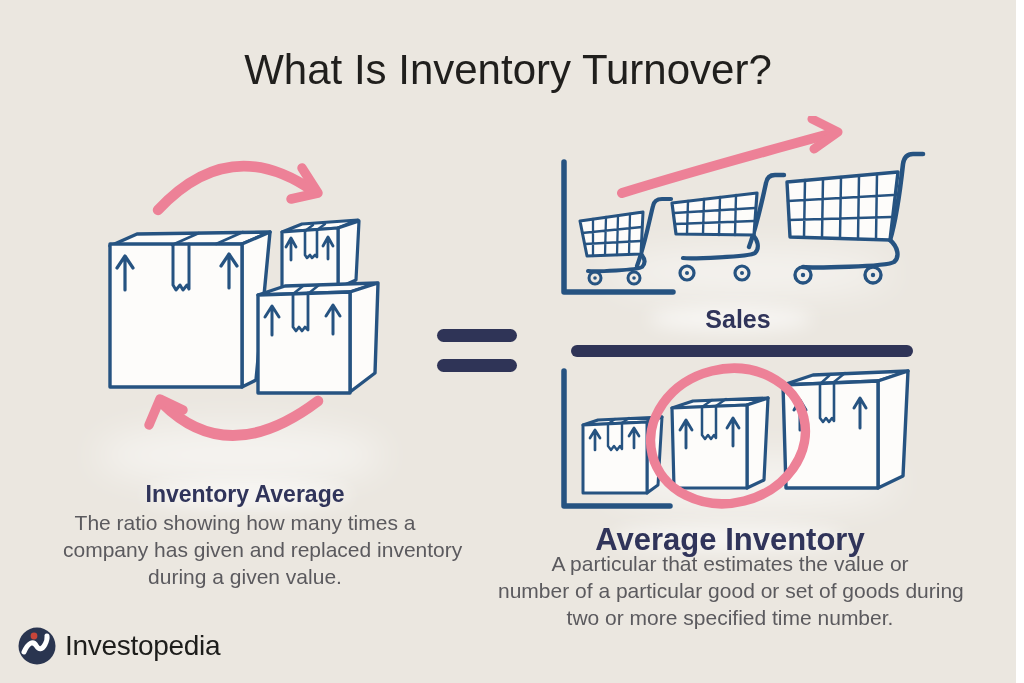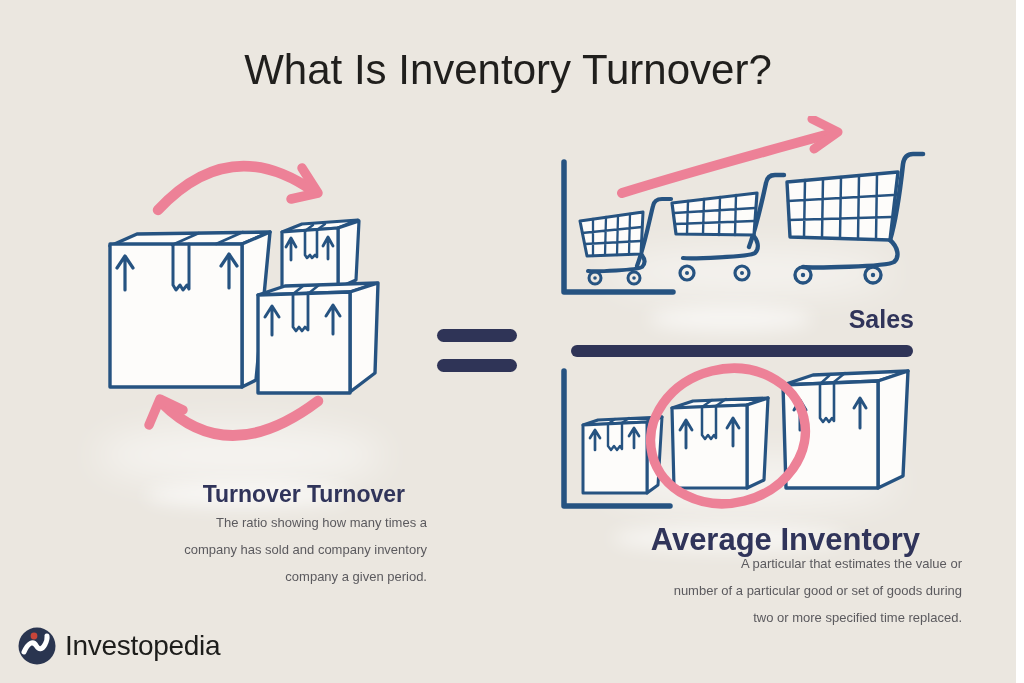--- a/index.html
+++ b/index.html
@@ -18,22 +18,22 @@
   body{font-family:"Liberation Sans","DejaVu Sans",sans-serif;background:#fff;}
   .canvas{position:relative;width:1016px;height:683px;background:var(--background);overflow:hidden;}
   .hl{position:absolute;background:rgba(255,255,255,.6);border-radius:50%;filter:blur(9px);}
   .hl.big{filter:blur(18px);background:rgba(255,255,255,.5);}
   .title{position:absolute;top:46px;left:0;width:100%;text-align:center;
          font-size:42px;font-weight:400;color:var(--title-black);letter-spacing:0;}
   .illus{position:absolute;}
   .ink{stroke:var(--ink-navy);fill:none;stroke-linecap:round;stroke-linejoin:round;}
   .inkfill{fill:var(--box-fill);stroke:var(--ink-navy);stroke-linejoin:round;}
   .pinkstroke{stroke:var(--pink);fill:none;stroke-linecap:round;stroke-linejoin:round;}
-  .label-navy{position:absolute;text-align:right;font-weight:bold;color:var(--heading-navy);}
-  .desc{position:absolute;text-align:right;color:var(--text-gray);font-size:13px;line-height:27px;}
+  .label-navy{position:absolute;text-align:center;font-weight:bold;color:var(--heading-navy);}
+  .desc{position:absolute;text-align:center;color:var(--text-gray);font-size:21px;line-height:27px;}
   .desc div{white-space:nowrap;}
   .eq-bar{position:absolute;left:437px;width:80px;height:13px;border-radius:8px;background:var(--divider-navy);}
   .fraction-bar{position:absolute;left:571px;top:345px;width:342px;height:12px;border-radius:7px;background:var(--divider-navy);}
   .logo{position:absolute;left:17px;top:626px;display:flex;align-items:center;gap:8px;}
   .logo-text{font-size:28px;font-weight:500;color:#1d1d1b;letter-spacing:-.3px;}
 </style>
 </head>
 <body>
 
 <div class="canvas">
@@ -169,32 +169,32 @@
       <polygon class="inkfill" stroke-width="3.4" points="233,27 328,23 328,130 236,130"></polygon>
       <path class="ink" stroke-width="2.4" d="M 270,26 L 281,16 M 284,24 L 295,15"></path>
       <polyline class="ink" stroke-width="2.6" points="270,26 270,60 273,64 276,60 279,64 282,60 284,63 284,24"></polyline>
       <path class="ink" stroke-width="3" d="M 250,72 L 250,44 M 244,52 L 250,42 L 256,52"></path>
       <path class="ink" stroke-width="3" d="M 310,70 L 310,42 M 304,50 L 310,40 L 316,50"></path>
     </g>
 
     <ellipse class="pinkstroke" stroke-width="9.5" cx="178" cy="78" rx="78" ry="67" transform="rotate(-14 178 78)"></ellipse>
   </svg>
 
-  <div class="label-navy" style="left:85px;top:481px;width:320px;font-size:23px;">Turnover Turnover</div>
+  <div class="label-navy" style="left:85px;top:481px;width:320px;font-size:23px;">Inventory Average</div>
   <div class="desc" style="left:63px;top:509px;width:364px;">
     <div>The ratio showing how many times a</div>
-    <div>company has sold and company inventory</div>
-    <div>company a given period.</div>
+    <div>company has given and replaced inventory</div>
+    <div>during a given value.</div>
   </div>
 
   <div class="label-navy" style="left:540px;top:522px;width:380px;font-size:31px;">Average Inventory</div>
   <div class="desc" style="left:498px;top:550px;width:464px;">
     <div>A particular that estimates the value or</div>
     <div>number of a particular good or set of goods during</div>
-    <div>two or more specified time replaced.</div>
+    <div>two or more specified time number.</div>
   </div>
 
   <div class="logo">
     <svg width="40" height="40" viewBox="0 0 40 40">
       <circle cx="20" cy="20" r="18.5" fill="var(--logo-circle-navy)"></circle>
       <path d="M 7,26 C 11,17 16,14 19.5,20 C 22,24 25,24 28,18.5 C 29.5,15.5 30.5,13 30,10" stroke="#ffffff" stroke-width="5" fill="none" stroke-linecap="round"></path>
       <circle cx="17" cy="10" r="3.4" fill="var(--logo-dot-red)"></circle>
     </svg>
     <span class="logo-text">Investopedia</span>
   </div>

